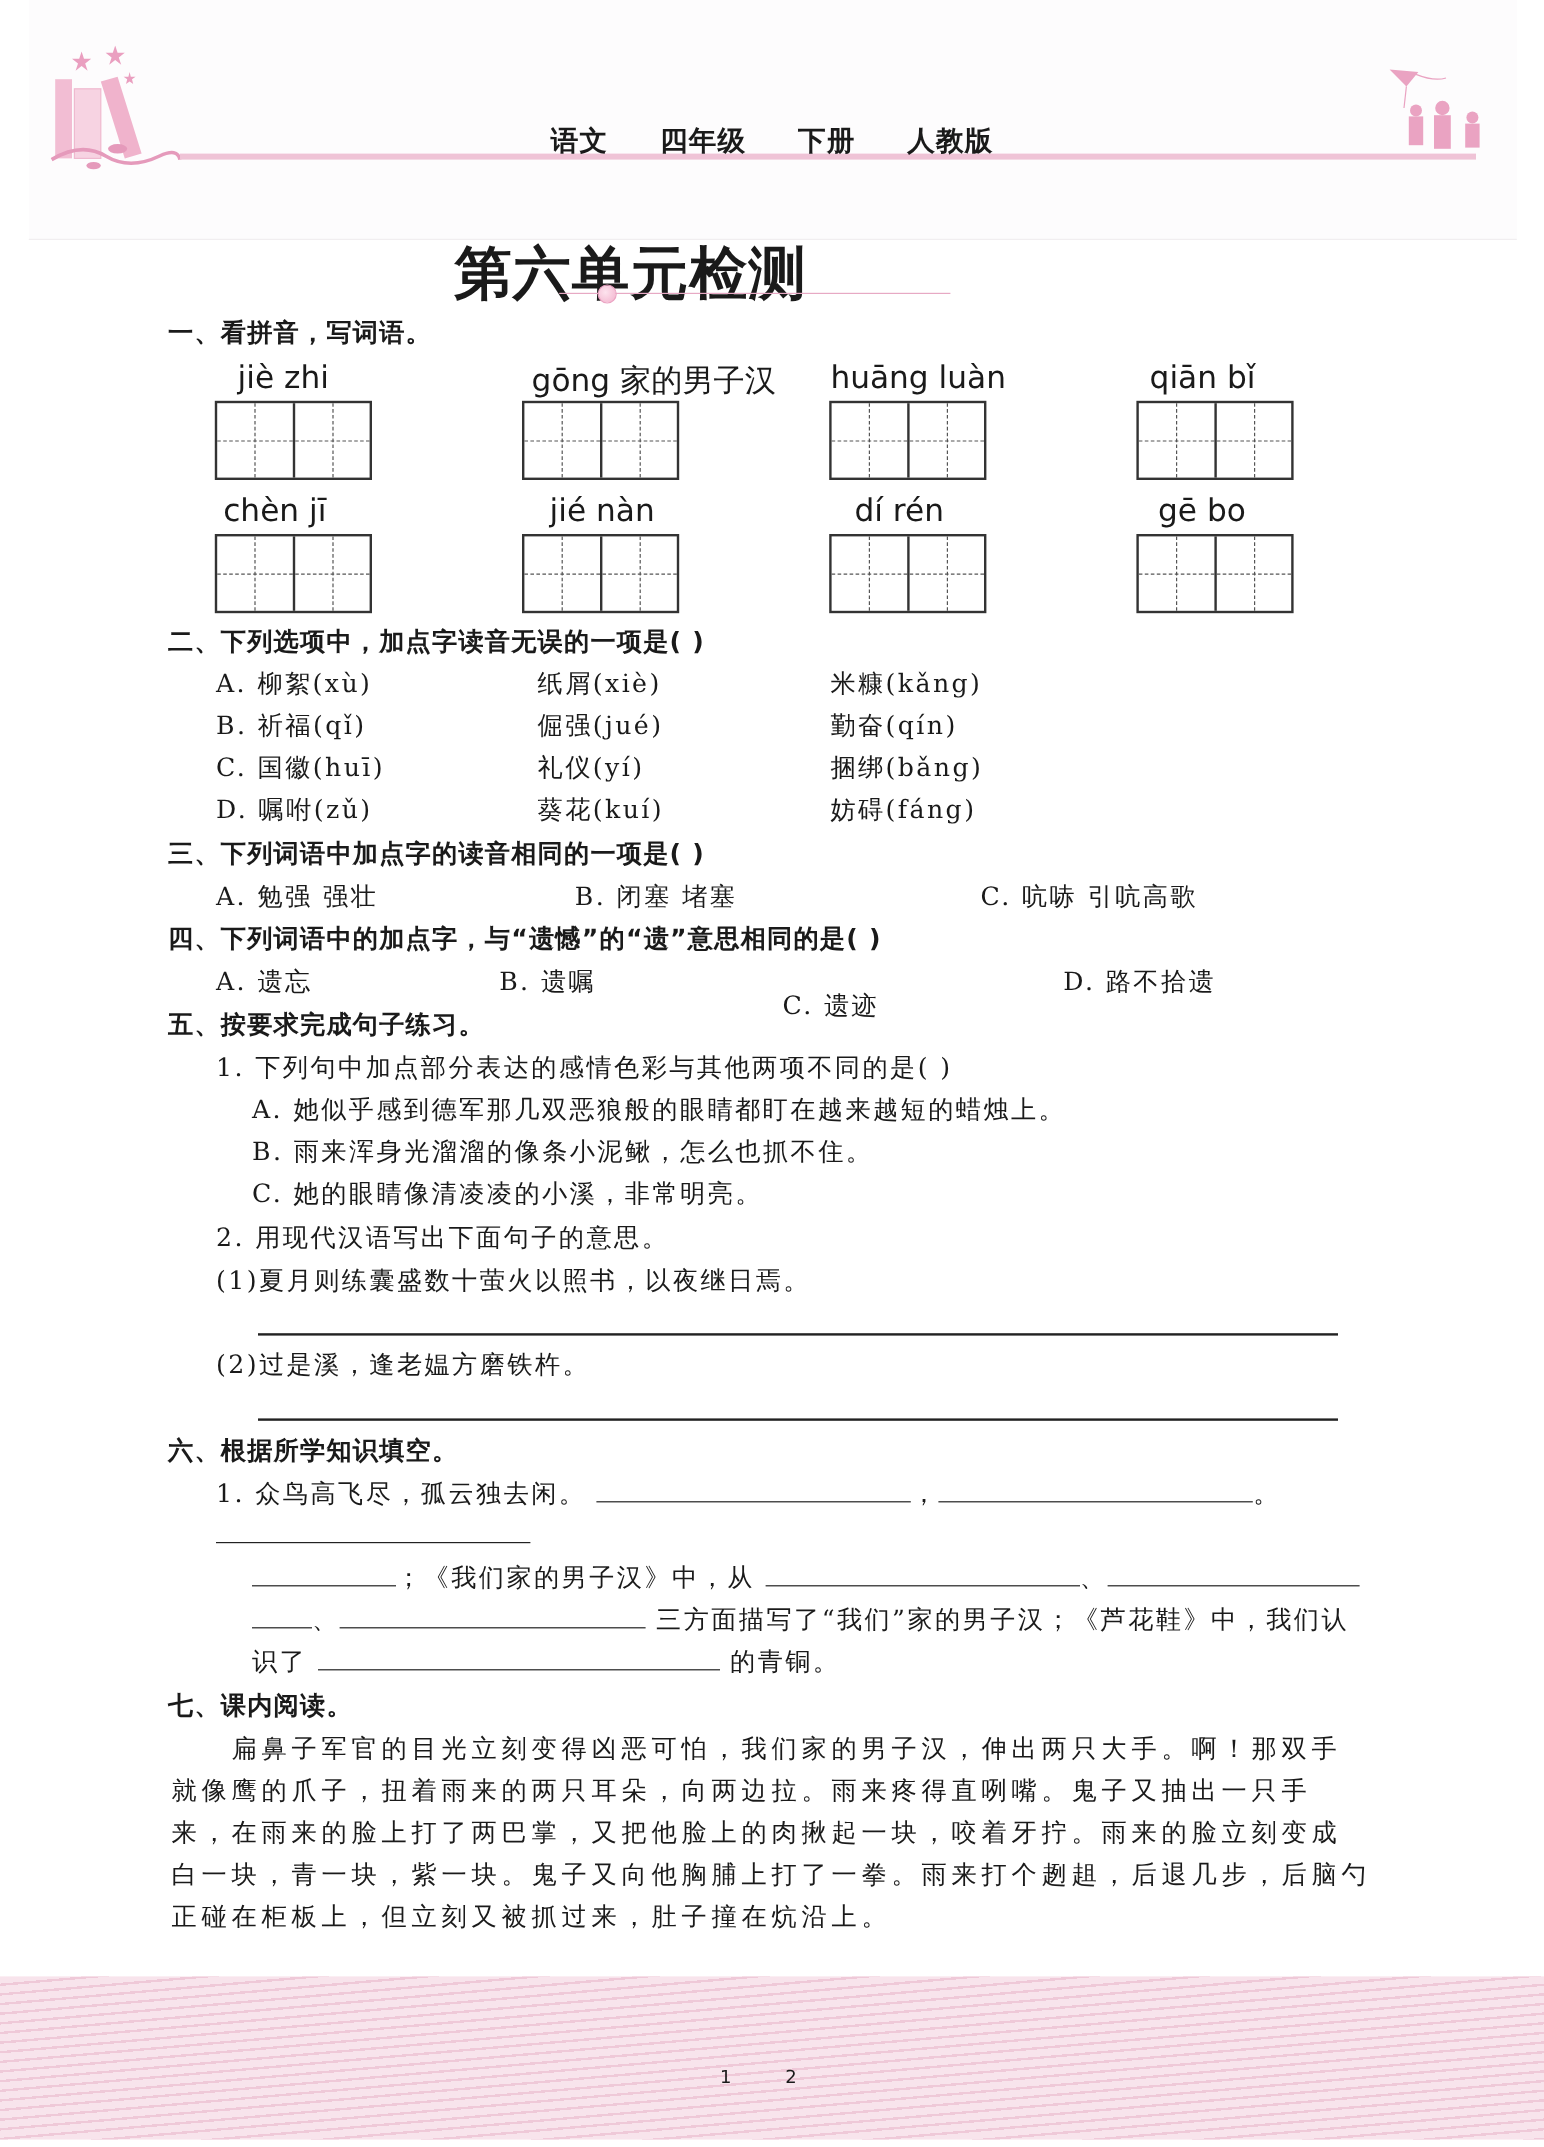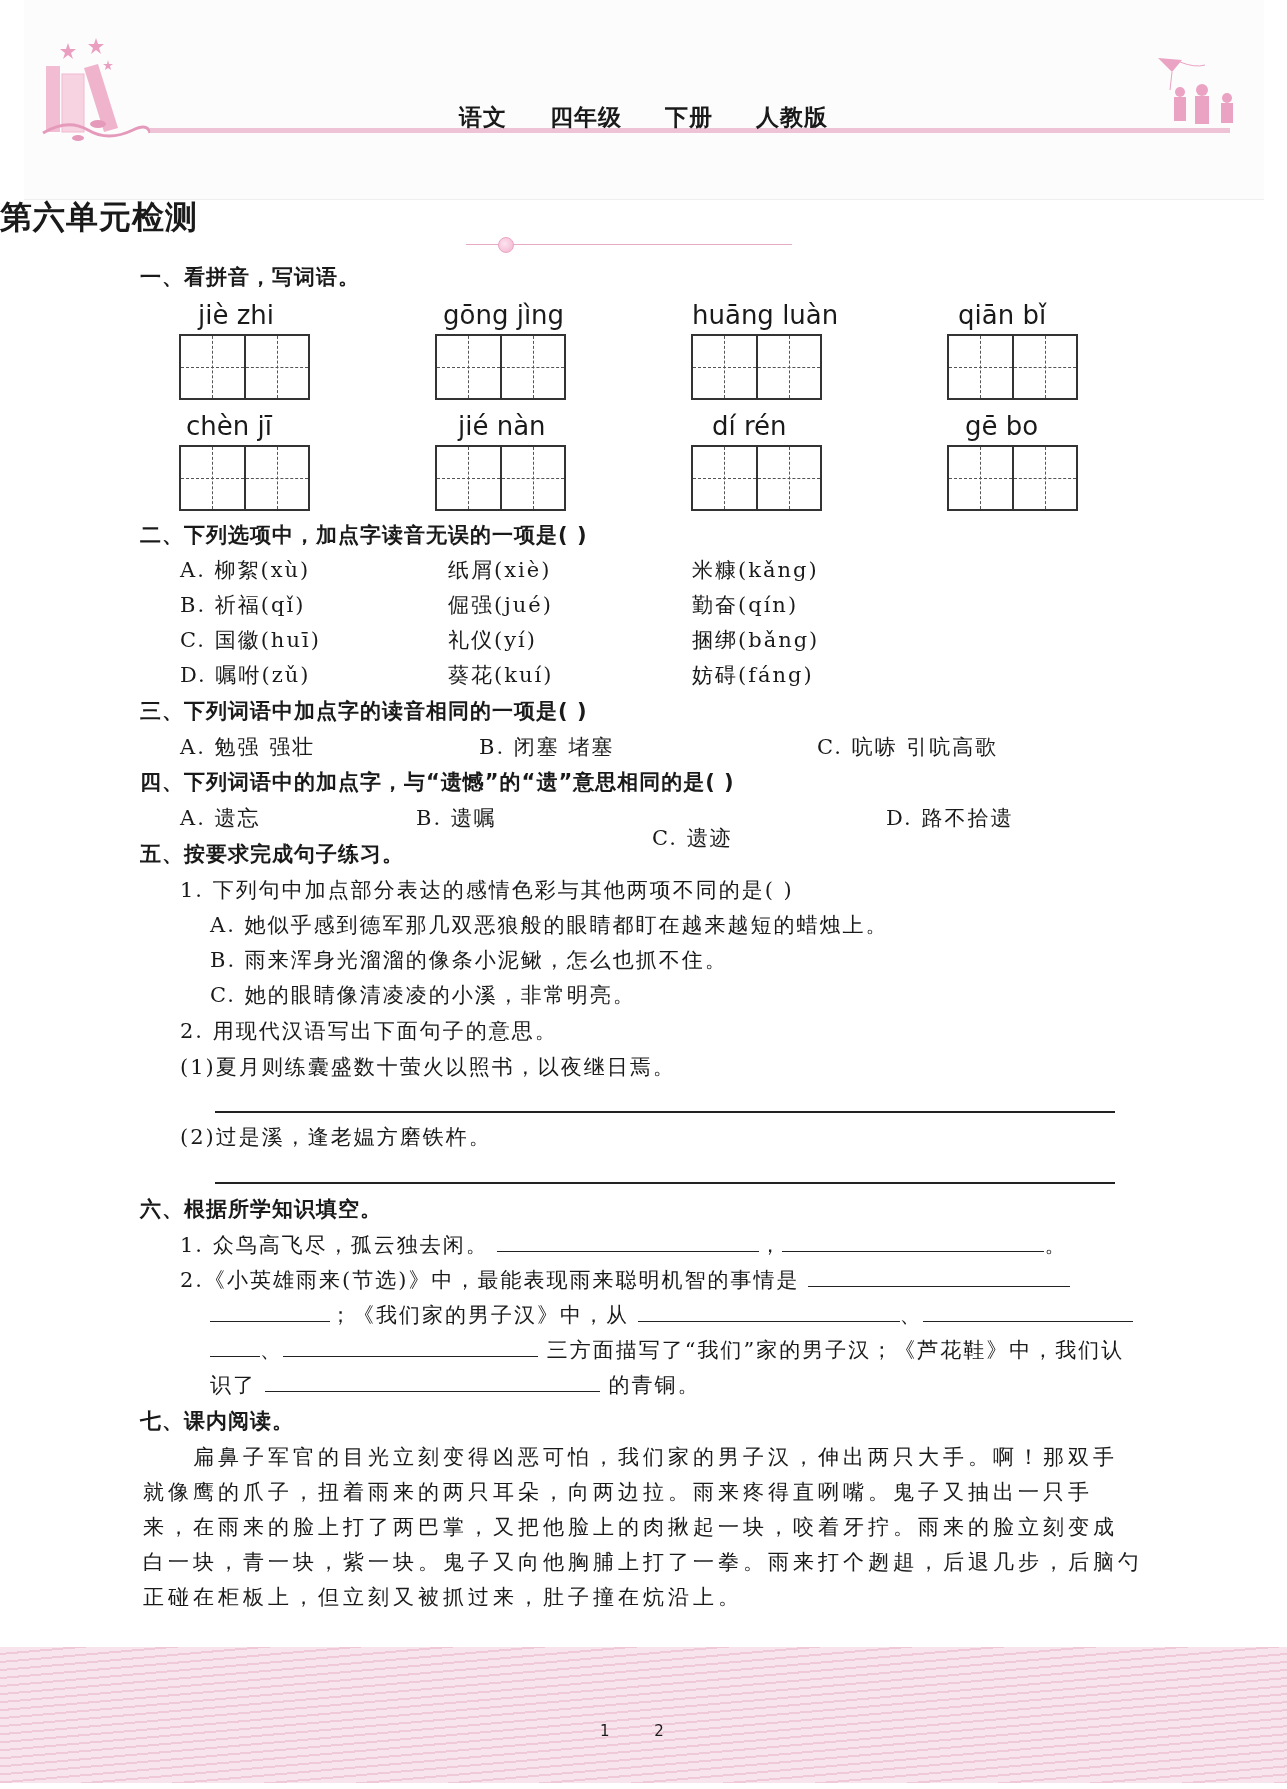--- a/index.html
+++ b/index.html
@@ -5,21 +5,21 @@
   * { box-sizing: border-box; margin: 0; padding: 0; }
   body { width: 1287px; height: 1789px; background: #ffffff; position: relative; overflow: hidden;
          font-family: "DejaVu Serif", "Liberation Serif", serif; color: #1a1a1a; }
   .abs { position: absolute; }
   
   #header-band { left: 24px; top: 0; width: 1240px; height: 200px; background: #fdfcfd; border-bottom: 1px solid #f1eef0; }
   #header-line { left: 150px; top: 128px; width: 1080px; height: 5px; background: #efc3d6; }
   #header-title { left: 0; width: 1287px; top: 102px; text-align: center; font-size: 23px; letter-spacing: 1px; word-spacing: 14px; font-weight: bold; }
   #header-title span { margin: 0 10px; }
   
-  #page-title { left: 0; width: 1051px; top: 196px; text-align: left; font-size: 32px; font-weight: bold; letter-spacing: 1px; font-family: "DejaVu Serif", serif; }
+  #page-title { left: 0; width: 1051px; top: 196px; text-align: center; font-size: 48px; font-weight: bold; letter-spacing: 1px; font-family: "DejaVu Serif", serif; }
   #title-underline { left: 466px; top: 244px; width: 326px; height: 1px; background: #e7a9c4; }
   #title-dot { left: 498px; top: 237px; width: 16px; height: 16px; border-radius: 50%; background: radial-gradient(circle at 40% 40%, #fde3ee, #f2b1cc); border: 1px solid #eba4c3; }
   .sec { font-family: "DejaVu Sans", "Liberation Sans", sans-serif; font-size: 21px; font-weight: bold; letter-spacing: 1px; white-space: nowrap; }
   .txt { font-size: 21px; letter-spacing: 2px; white-space: nowrap; }
   .py { font-family: "DejaVu Sans", "Liberation Sans", sans-serif; font-size: 26px; white-space: nowrap; }
   
   .grid { width: 131px; height: 66px; border: 2px solid #333; display: flex; }
   .cell { flex: 1; position: relative; }
   .cell + .cell { border-left: 2px solid #333; }
   .cell::before { content: ""; position: absolute; left: 50%; top: 0; bottom: 0; border-left: 1px dashed #555; }
@@ -68,21 +68,21 @@
 <div class="abs" id="title-underline"></div>
 <div class="abs" id="title-dot"></div>
 
 <div class="abs sec" style="left:140px;top:263px">一、看拼音，写词语。</div>
 
 <div class="abs py" style="left:198px;top:300px">jiè    zhi</div>
 <div class="abs grid" style="left:179px;top:334px">
     <div class="cell"></div>
     <div class="cell"></div>
   </div>
-<div class="abs py" style="left:443px;top:300px">gōng  jìng</div>
+<div class="abs py" style="left:443px;top:300px">gōng  家的男子汉</div>
 <div class="abs grid" style="left:435px;top:334px">
     <div class="cell"></div>
     <div class="cell"></div>
   </div>
 <div class="abs py" style="left:692px;top:300px">huāng luàn</div>
 <div class="abs grid" style="left:691px;top:334px">
     <div class="cell"></div>
     <div class="cell"></div>
   </div>
 <div class="abs py" style="left:958px;top:300px">qiān    bǐ</div>
@@ -147,21 +147,20 @@
 <div class="abs line" style="left:215px;top:1111px;width:900px"></div>
 <div class="abs txt" style="left:180px;top:1123px">(2)过是溪，逢老媪方磨铁杵。</div>
 <div class="abs line" style="left:215px;top:1182px;width:900px"></div>
 
 <div class="abs sec" style="left:140px;top:1195px">六、根据所学知识填空。</div>
 <div class="abs txt" style="left:180px;top:1231px">
   <span>1. 众鸟高飞尽，孤云独去闲。</span>
   <span class="blank" style="width:262px"></span>，<span class="blank" style="width:262px"></span>。
 </div>
 <div class="abs txt" style="left:180px;top:1266px">
-  <span>2.《小英雄雨来(节选)》中，最能表现雨来聪明机智的事情是</span>
   <span class="blank" style="width:262px"></span>
 </div>
 <div class="abs txt" style="left:210px;top:1301px">
   <span class="blank" style="width:120px"></span><span>；《我们家的男子汉》中，从</span>
   <span class="blank" style="width:262px"></span>、<span class="blank" style="width:210px"></span>
 </div>
 <div class="abs txt" style="left:210px;top:1336px">
   <span class="blank" style="width:50px"></span>、<span class="blank" style="width:255px"></span>
   <span>三方面描写了“我们”家的男子汉；《芦花鞋》中，我们认</span>
 </div>

